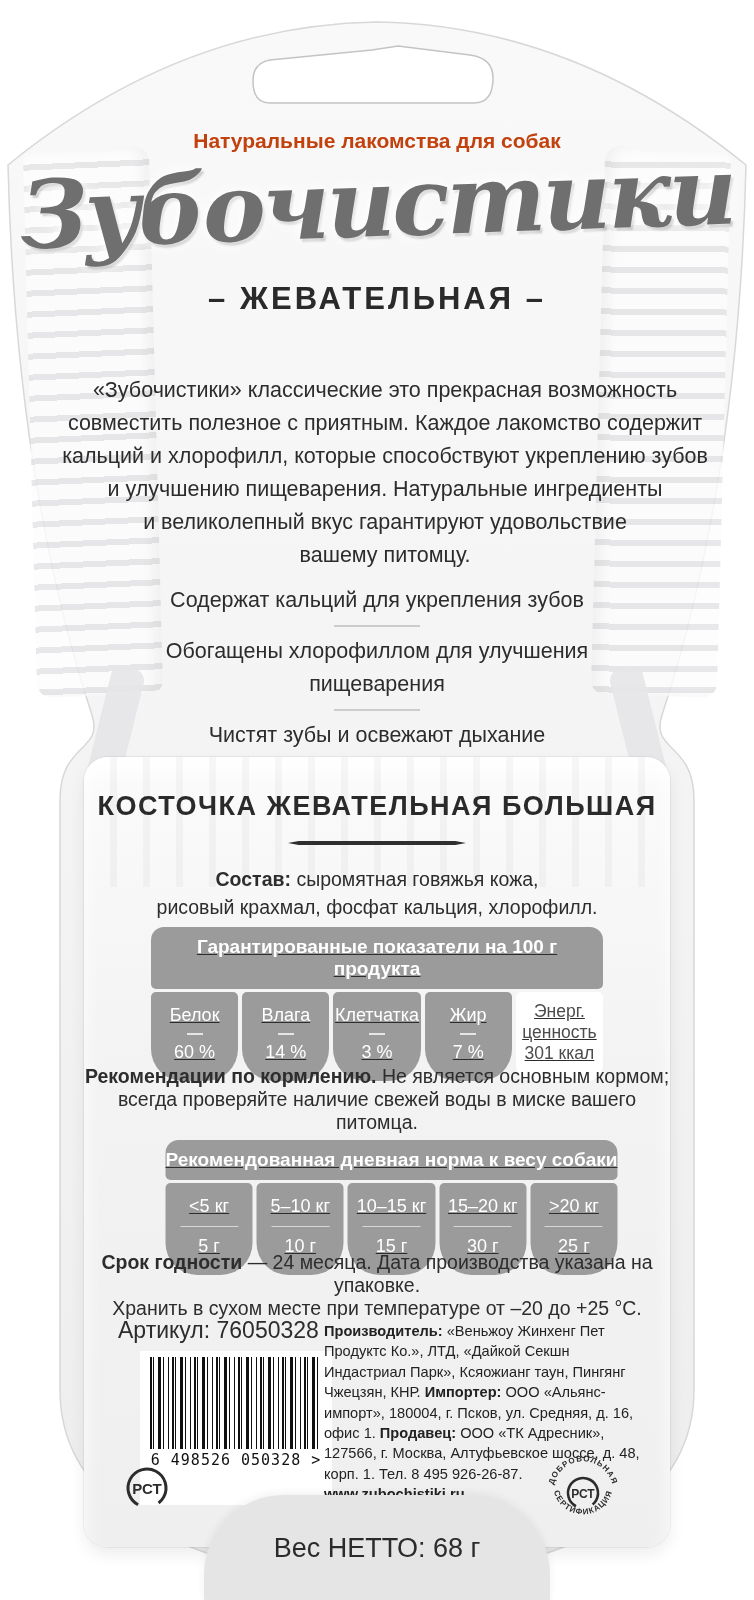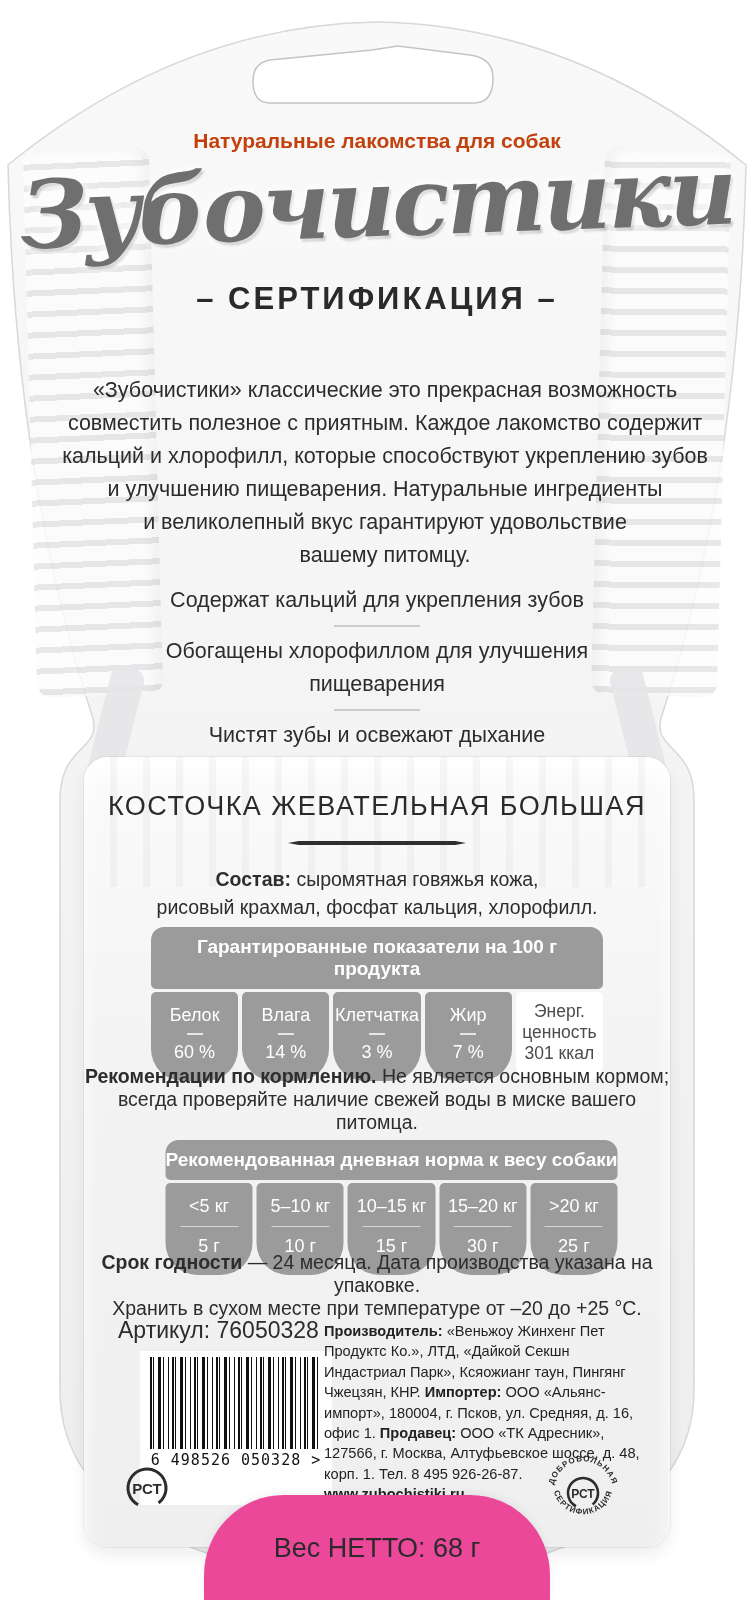--- a/index.html
+++ b/index.html
@@ -31,31 +31,31 @@
   .benefits{top:584px;z-index:2;font-size:21.5px;line-height:33px;color:#2c2c2c;}
   .benefit{white-space:pre-line;}
   .b-div{width:86px;height:2px;background:#cccccf;margin:8px auto;}
 
   
   .blister{left:84px;top:757px;width:586px;height:790px;z-index:2;border-radius:24px;
            background:linear-gradient(180deg,#fbfbfc,#f3f3f4 38%,#efeff0);
            box-shadow:0 0 0 1px rgba(0,0,0,.05),0 8px 16px rgba(0,0,0,.07),inset 0 16px 20px rgba(255,255,255,.9);}
   .blister::before{content:"";position:absolute;left:0;top:0;right:0;height:130px;border-radius:24px 24px 0 0;
            background:repeating-linear-gradient(90deg,rgba(255,255,255,0) 0 26px,rgba(0,0,0,.03) 26px 33px);}
-  .pname{top:34px;font-size:27px;font-weight:normal;letter-spacing:1.5px;color:#2a2a2a;}
+  .pname{top:34px;font-size:27px;font-weight:bold;letter-spacing:1.5px;color:#2a2a2a;}
   .p-div{position:absolute;left:50%;top:84px;width:178px;height:4px;background:#2f2f2f;transform:translateX(-50%);
          clip-path:polygon(0 50%,6% 0,94% 0,100% 50%,94% 100%,6% 100%);}
   .compo{top:108px;font-size:19.5px;line-height:28px;white-space:pre-line;}
   .note{font-size:19.5px;line-height:23px;white-space:pre-line;}
   .note b,.compo b{font-weight:bold;}
   .feeding{top:308px;}
   .shelf{top:494px;}
 
   
-  .ptable{position:absolute;left:50%;transform:translateX(-50%);width:452px;}
+  .ptable{position:absolute;left:50%;transform:translateX(-50%);width:452px;text-decoration:underline;}
   .ntable{top:170px;}
   .dtable{top:383px;padding-left:29px;}
   .t-head{background:#9b9b9b;color:#fff;font-weight:bold;font-size:19px;text-align:center;
           border-radius:13px 13px 5px 5px;padding:9px 0;}
   .t-cells{display:flex;gap:4px;margin-top:3px;}
   .t-cell{flex:1;background:#9b9b9b;color:#fff;text-align:center;font-size:18px;
           border-radius:5px 5px 32px 32px;padding:13px 0 18px;}
   .t-cell .dash{width:16px;height:2px;background:rgba(255,255,255,.75);margin:7px auto;}
   .t-cell .wline{width:58px;height:1px;background:rgba(255,255,255,.6);margin:9px auto;}
   .t-cell.energy{background:#fff;color:#4c4c4c;border-radius:5px 5px 16px 16px;
@@ -70,21 +70,21 @@
   .digits{position:absolute;left:0;right:0;top:100px;text-align:center;
           font-family:"DejaVu Sans Mono",monospace;font-size:15px;letter-spacing:1px;color:#111;}
   .makers{position:absolute;left:240px;top:6px;width:322px;font-size:14.6px;line-height:20.4px;text-align:left;color:#222;}
   .makers b{font-weight:bold;}
 
   .cert{position:absolute;z-index:3;}
   .cert.left{left:120px;top:1462px;}
   .cert.right{left:542px;top:1452px;}
 
   .weight-tab{position:absolute;left:50%;transform:translateX(-50%);top:1495px;width:346px;height:105px;
-              background:#ec4899;border-radius:80px 80px 0 0;z-index:3;
+              background:#e5e5e5;border-radius:80px 80px 0 0;z-index:3;
               box-shadow:0 -2px 8px rgba(0,0,0,.06);text-align:center;}
   .weight-tab span{display:inline-block;margin-top:38px;font-size:27px;color:#2b2b2b;}
 </style>
 </head>
 <body>
 
 <div>
 
   <svg id="card-svg" width="754" height="1600" viewBox="0 0 754 1600">
     <defs>
@@ -106,21 +106,21 @@
     <path d="M 270 103 L 474 103 Q 493 103 493 78 Q 493 58 470 55 L 398 46 L 372 50 L 270 60 Q 253 63 253 81 Q 253 103 270 103 Z" fill="#ffffff" stroke="#c4c4c6" stroke-width="1.5"></path>
   </svg>
 
   <div class="brush left"></div>
   <div class="brush right"></div>
   <div class="handle left"></div>
   <div class="handle right"></div>
 
   <div class="abs ctr tagline">Натуральные лакомства для собак</div>
   <div class="abs ctr brand">Зубочистики</div>
-  <div class="abs ctr variant">– СЕРТИФИКАЦИЯ –</div>
+  <div class="abs ctr variant">– ЖЕВАТЕЛЬНАЯ –</div>
   <div class="abs ctr desc">«Зубочистики» классические это прекрасная возможность
 совместить полезное с приятным. Каждое лакомство содержит
 кальций и хлорофилл, которые способствуют укреплению зубов
 и улучшению пищеварения. Натуральные ингредиенты
 и великолепный вкус гарантируют удовольствие
 вашему питомцу.</div>
 
   <div class="abs ctr benefits">
     <div class="benefit">Содержат кальций для укрепления зубов</div>
     <div class="b-div"></div>

